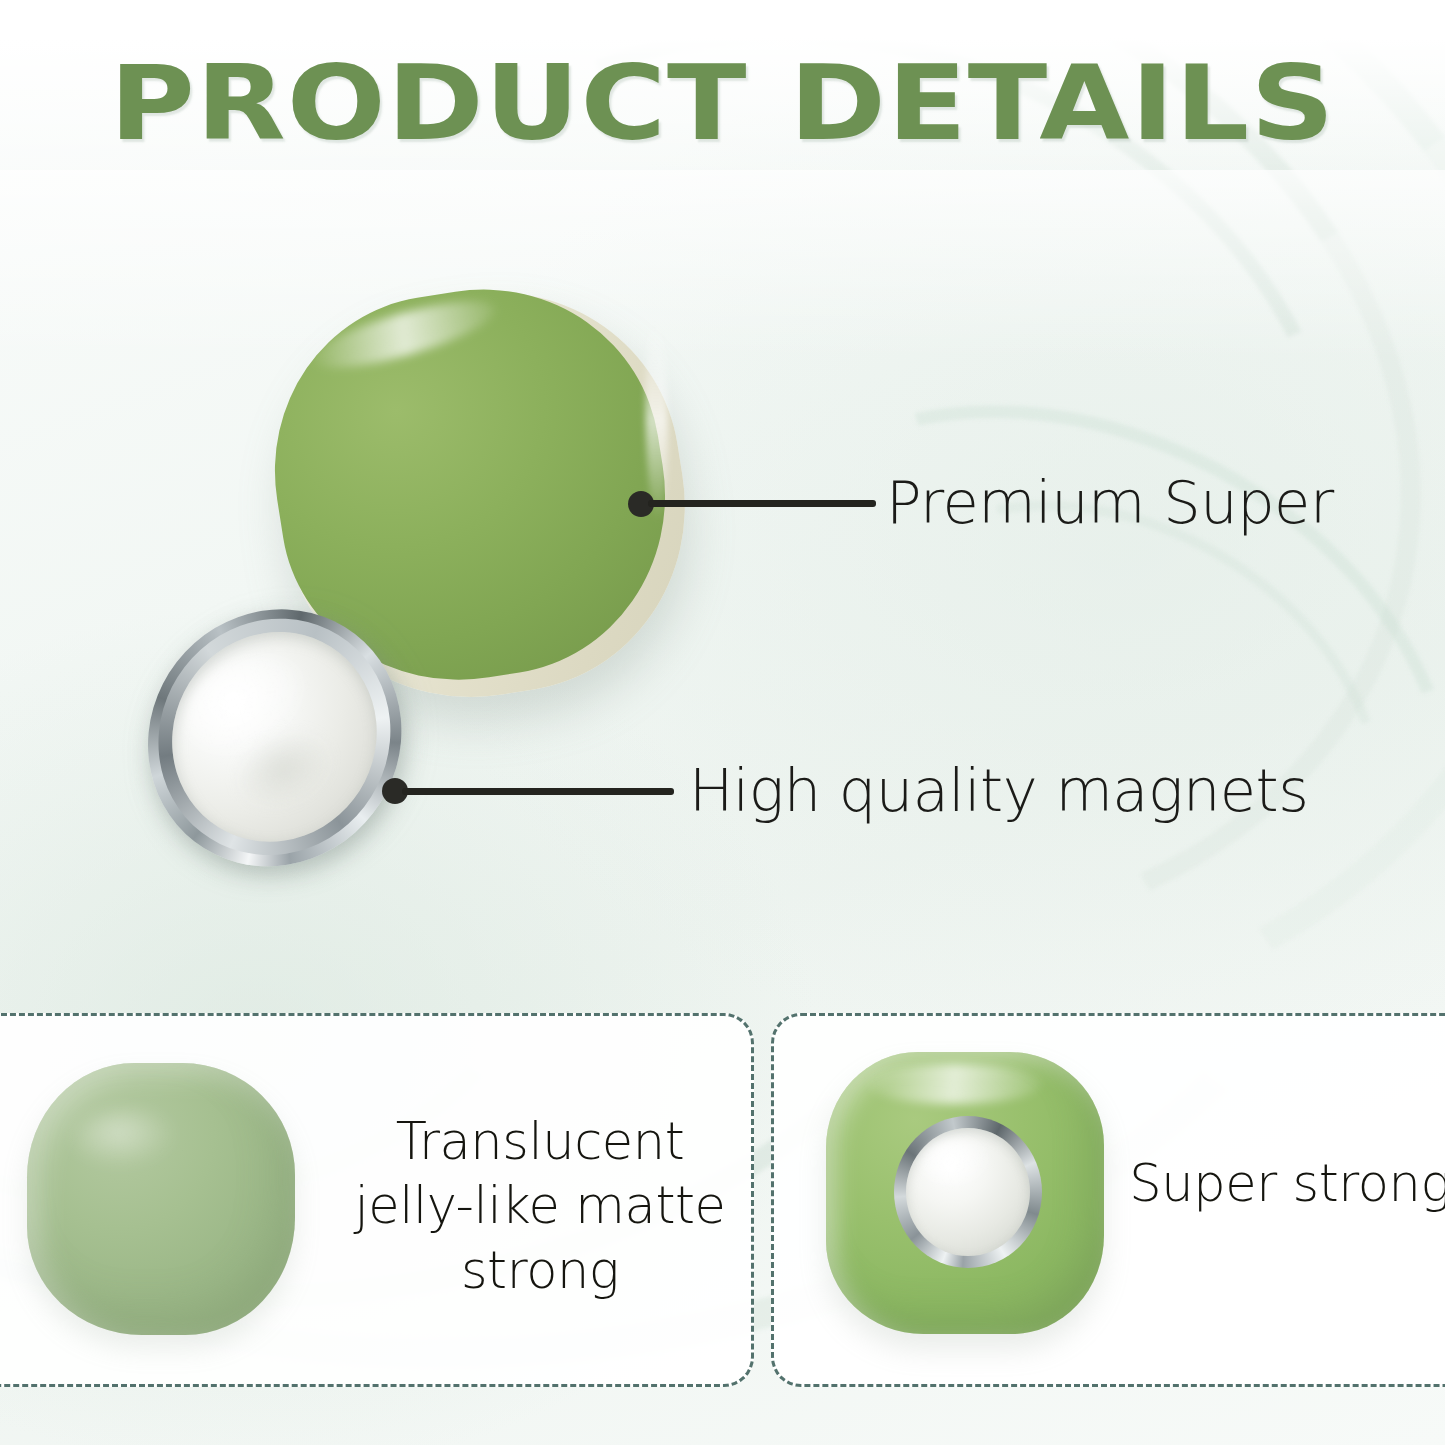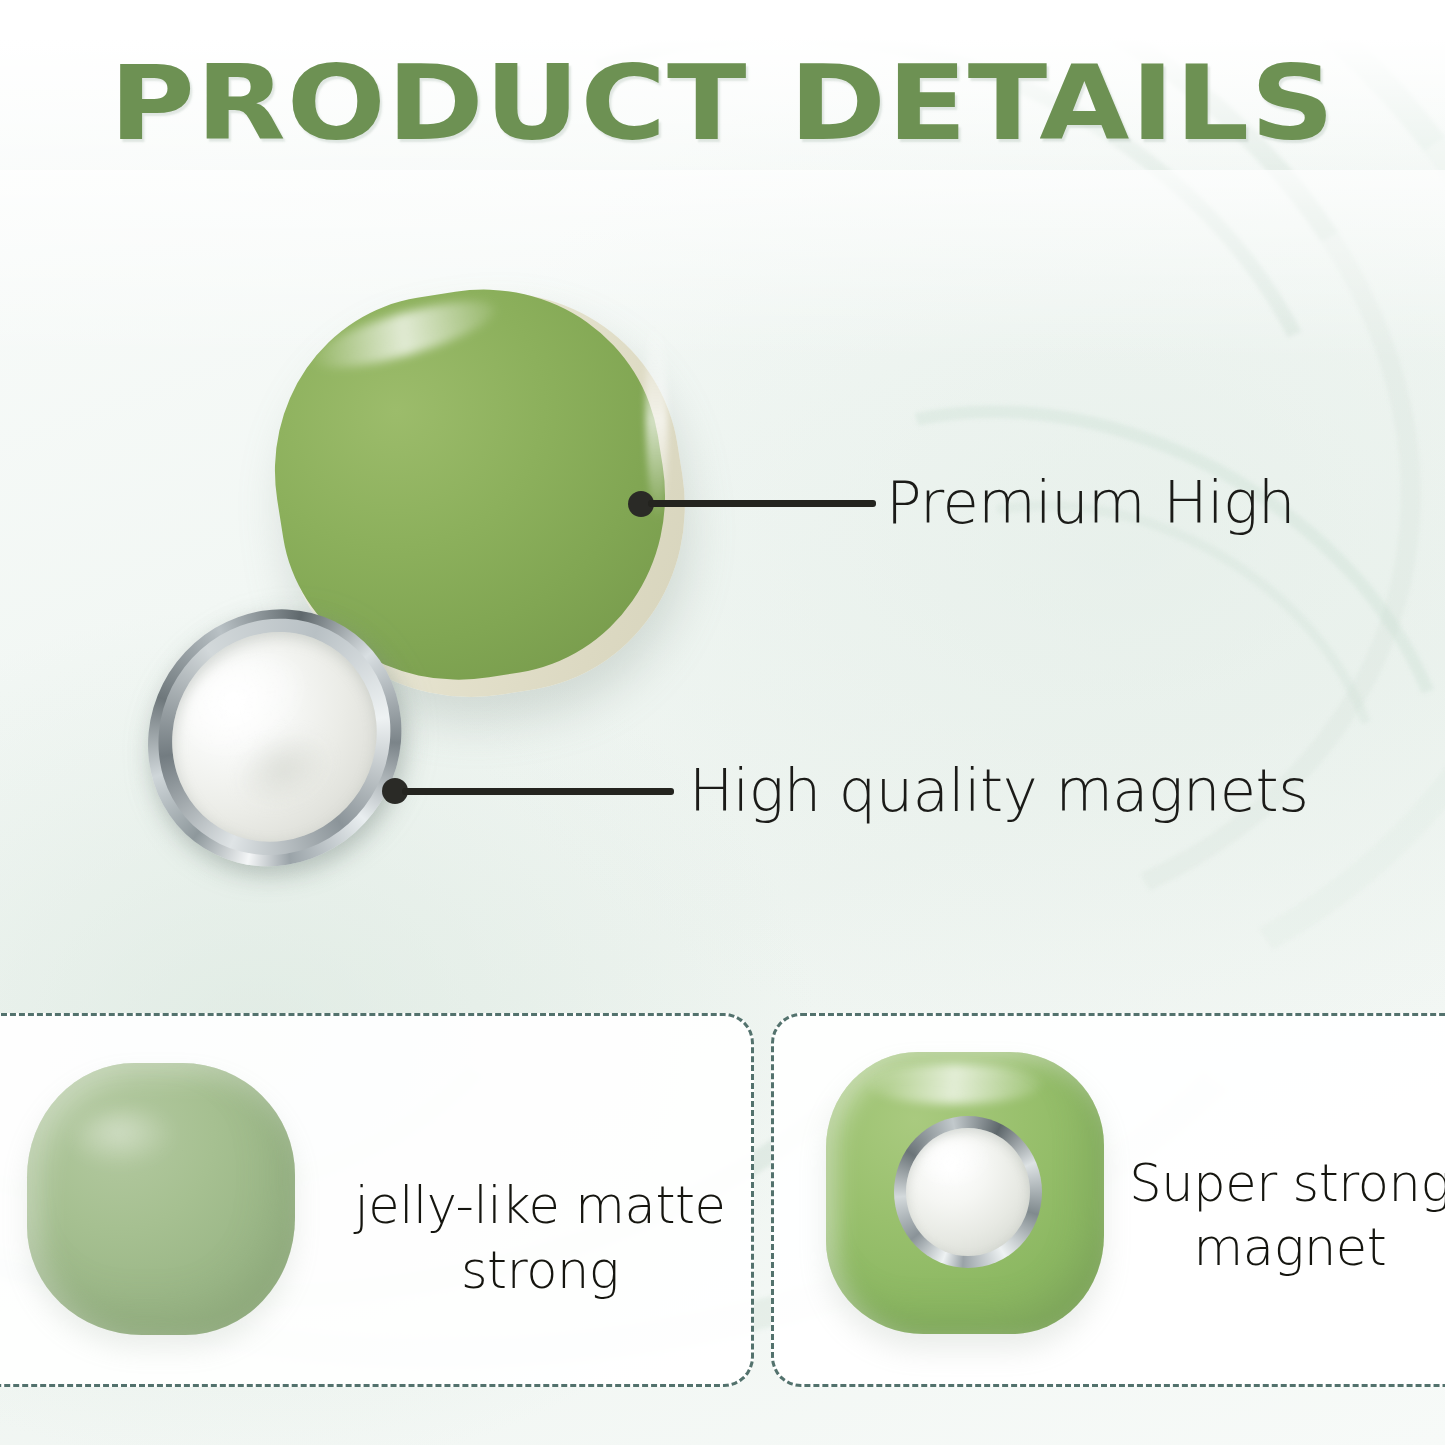--- a/index.html
+++ b/index.html
@@ -247,42 +247,41 @@
     <div class="magnet-rim"></div>
     <div class="magnet-rim2"></div>
     <div class="magnet-face"></div>
     <div class="magnet-hl"></div>
     <div class="magnet-hl2"></div>
   </div>
 
   <div class="callout co1">
     <div class="cal-dot"></div>
     <div class="cal-line"></div>
-    <div class="cal-text">Premium High</div>
+    <div class="cal-text">Premium Super</div>
   </div>
 
   <div class="callout co2">
     <div class="cal-dot"></div>
     <div class="cal-line"></div>
     <div class="cal-text">High quality magnets</div>
   </div>
 
   <div class="panel panel-l"></div>
   <div class="matte"></div>
   <div class="matte-hl"></div>
   <div class="cap cap-l">
-    <br>
+    <span>Translucent</span><br>
     <span>jelly-like matte</span><br>
     <span>strong</span>
   </div>
 
   <div class="panel panel-r"></div>
   <div class="glossy"></div>
   <div class="glossy-gloss"></div>
   <div class="gm-rim"></div>
   <div class="gm-face"></div>
   <div class="gm-hl"></div>
   <div class="cap cap-r">
     <span>Super strong</span><br>
-    <span>magnet</span>
   </div>
 
 </div>
 
 </body></html>

